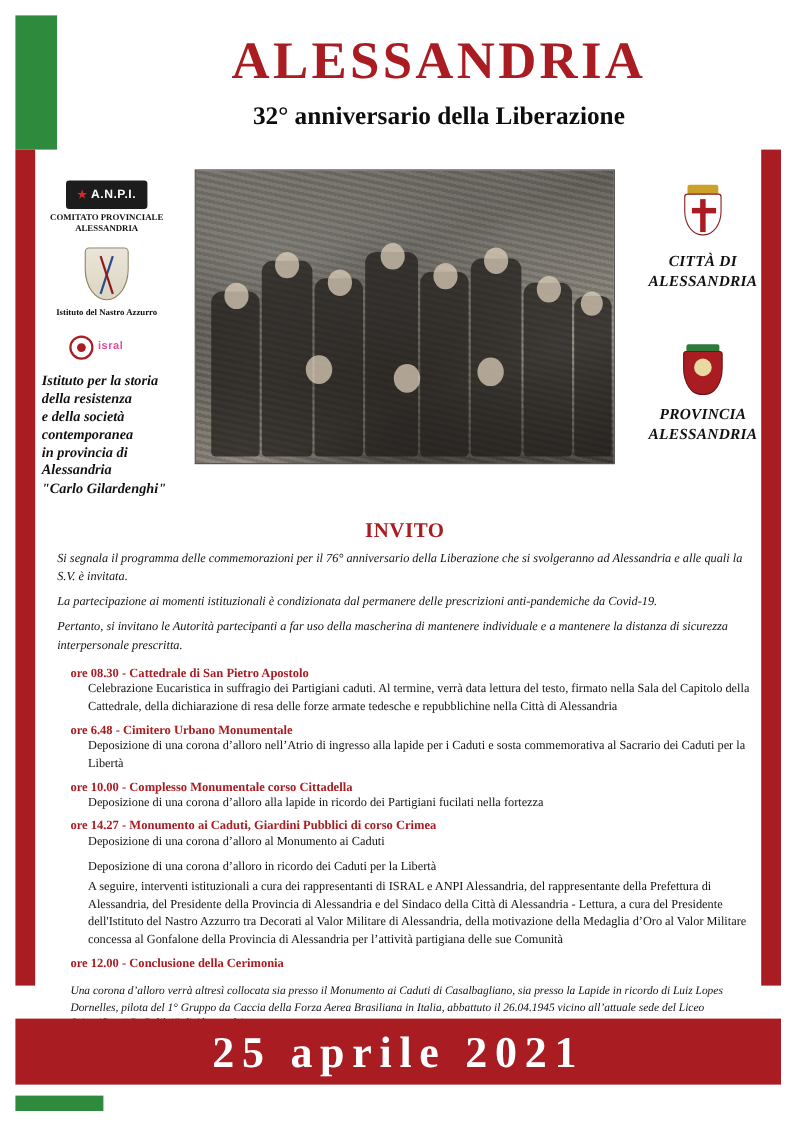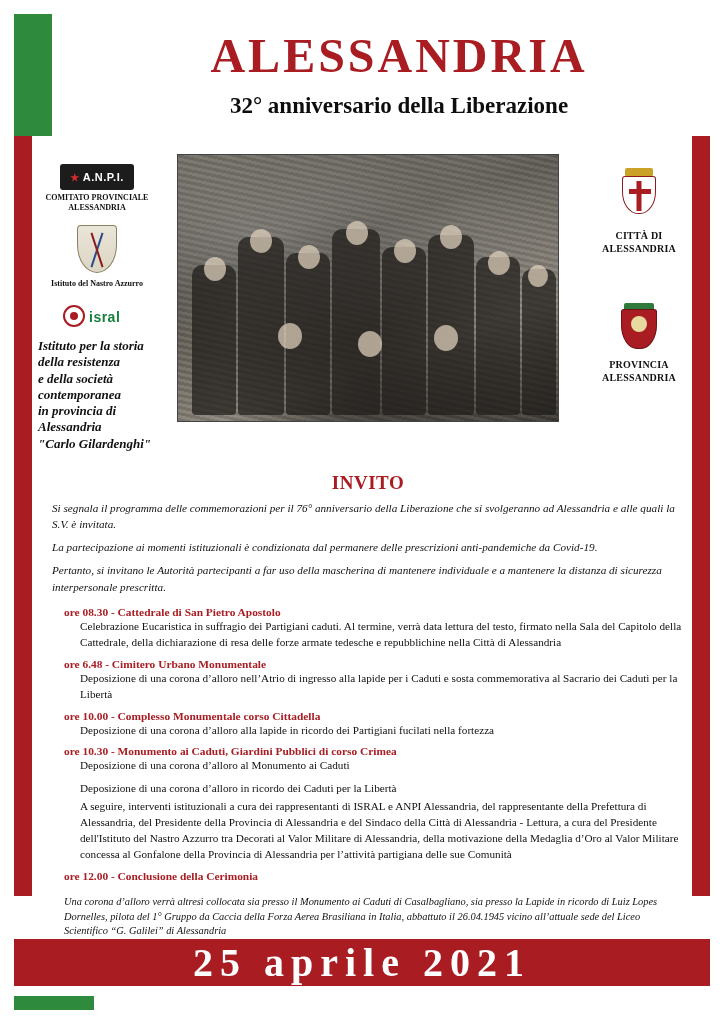--- a/index.html
+++ b/index.html
@@ -93,21 +93,21 @@
     font-size: 8px;
     font-weight: bold;
     color: #111;
     line-height: 1.25;
     margin-top: 3px;
   }
   .logo-caption.small-it {
     font-size: 13px; font-style: italic; text-align: left; padding: 0 2px;
   }
   .logo-caption.cap {
-    font-size: 10px; letter-spacing: .2px;
+    font-size: 14px; letter-spacing: .2px; font-style: italic;
   }
 
   
   .anpi {
     width: 74px; height: 26px; margin: 0 auto;
     background: #1c1c1c;
     border-radius: 3px;
     color: #fff;
     font-family: "Liberation Sans", sans-serif;
     font-size: 11px; font-weight: bold;
@@ -144,21 +144,21 @@
     width: 22px; height: 22px; border-radius: 50%;
     border: 2px solid #a81c22;
   }
   .isral .dot:after{
     content:""; position:absolute; left:5px; top:5px; width:8px; height:8px;
     background:#a81c22; border-radius:50%;
   }
   .isral .txt {
     position:absolute; left:30px; top:8px;
     font-family: "Liberation Sans", sans-serif;
-    font-size: 14px; font-weight: bold; color:#15803d;
+    font-size: 10px; font-weight: bold; color:#ec4899;
     letter-spacing: .5px;
   }
 
   
   .crest {
     width: 46px; height: 54px; margin: 0 auto; position: relative;
   }
   .crest .shieldc {
     position:absolute; left:6px; top:8px; width:34px; height:38px;
     background:#ffffff; border:1.5px solid #8a1c1c;
@@ -274,21 +274,21 @@
     font-size: 10.4px;
     line-height: 1.42;
     color: #111;
     padding: 6px 16px 0 28px;
   }
 
   
   .bottom {
     position: absolute;
     left: 14px; right: 14px; bottom: 38px;
-    height: 47px;
+    height: 60px;
     background: #a81c22;
     display: flex; align-items: center; justify-content: center;
   }
   .bottom .date {
     font-family: "Liberation Serif", serif;
     font-weight: bold;
     font-size: 40px;
     color: #ffffff;
     letter-spacing: 7px;
   }
@@ -423,21 +423,21 @@
       </div>
 
       <div class="sch-item">
         <div class="sch-head">ore 10.00 - Complesso Monumentale corso Cittadella</div>
         <div class="sch-body">
           <p>Deposizione di una corona d’alloro alla lapide in ricordo dei Partigiani fucilati nella fortezza</p>
         </div>
       </div>
 
       <div class="sch-item">
-        <div class="sch-head">ore 10.30 - Monumento ai Caduti, Giardini Pubblici di corso Crimea</div>
+        <div class="sch-head">ore 14.27 - Monumento ai Caduti, Giardini Pubblici di corso Crimea</div>
         <div class="sch-body">
           <p>Deposizione di una corona d’alloro al Monumento ai Caduti</p>
         </div>
       </div>
 
       <div class="sch-item">
         <div class="sch-body">
           <p>Deposizione di una corona d’alloro in ricordo dei Caduti per la Libertà</p>
           <p>A seguire, interventi istituzionali a cura dei rappresentanti di ISRAL e ANPI Alessandria, del rappresentante della Prefettura di Alessandria, del Presidente della Provincia di Alessandria e del Sindaco della Città di Alessandria - Lettura, a cura del Presidente dell'Istituto del Nastro Azzurro tra Decorati al Valor Militare di Alessandria, della motivazione della Medaglia d’Oro al Valor Militare concessa al Gonfalone della Provincia di Alessandria per l’attività partigiana delle sue Comunità</p>
         </div>

